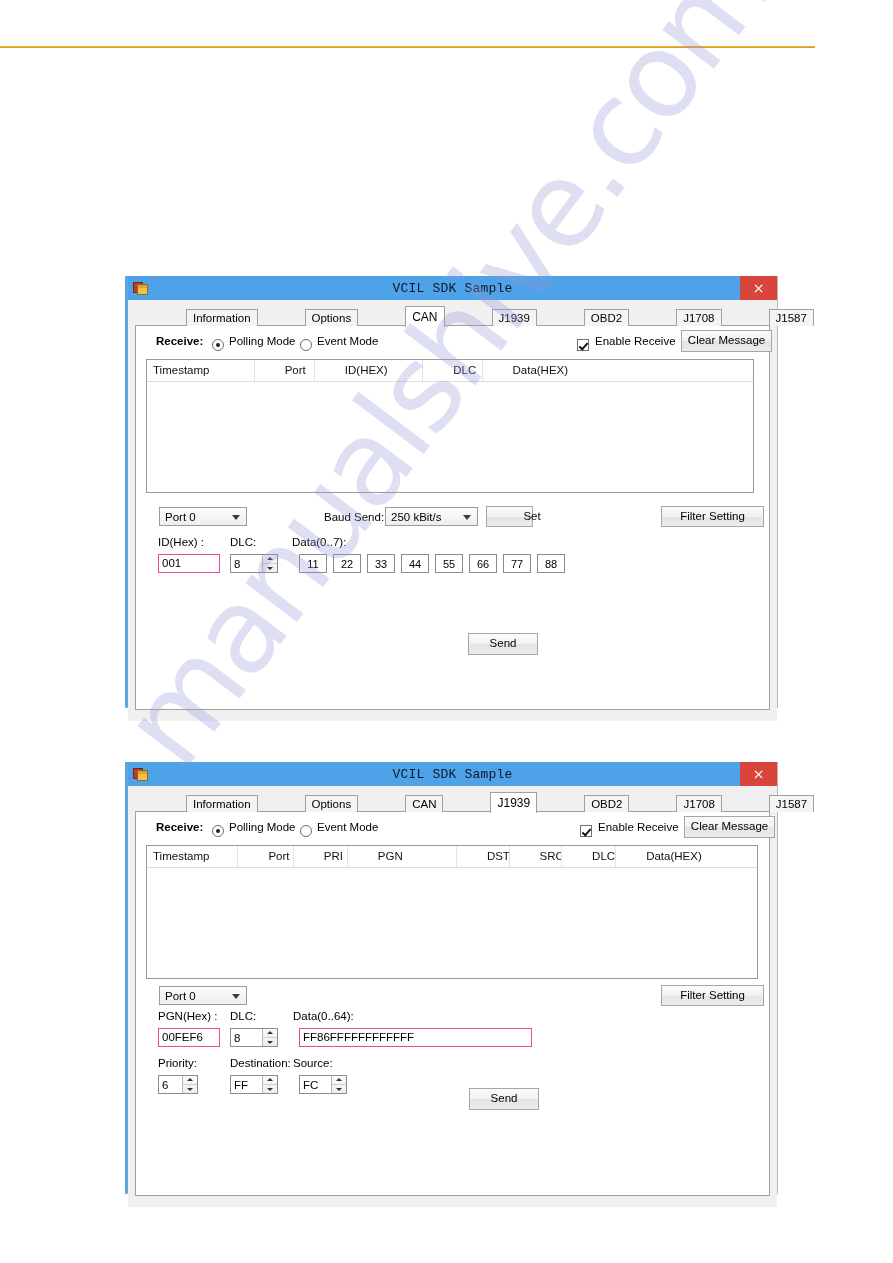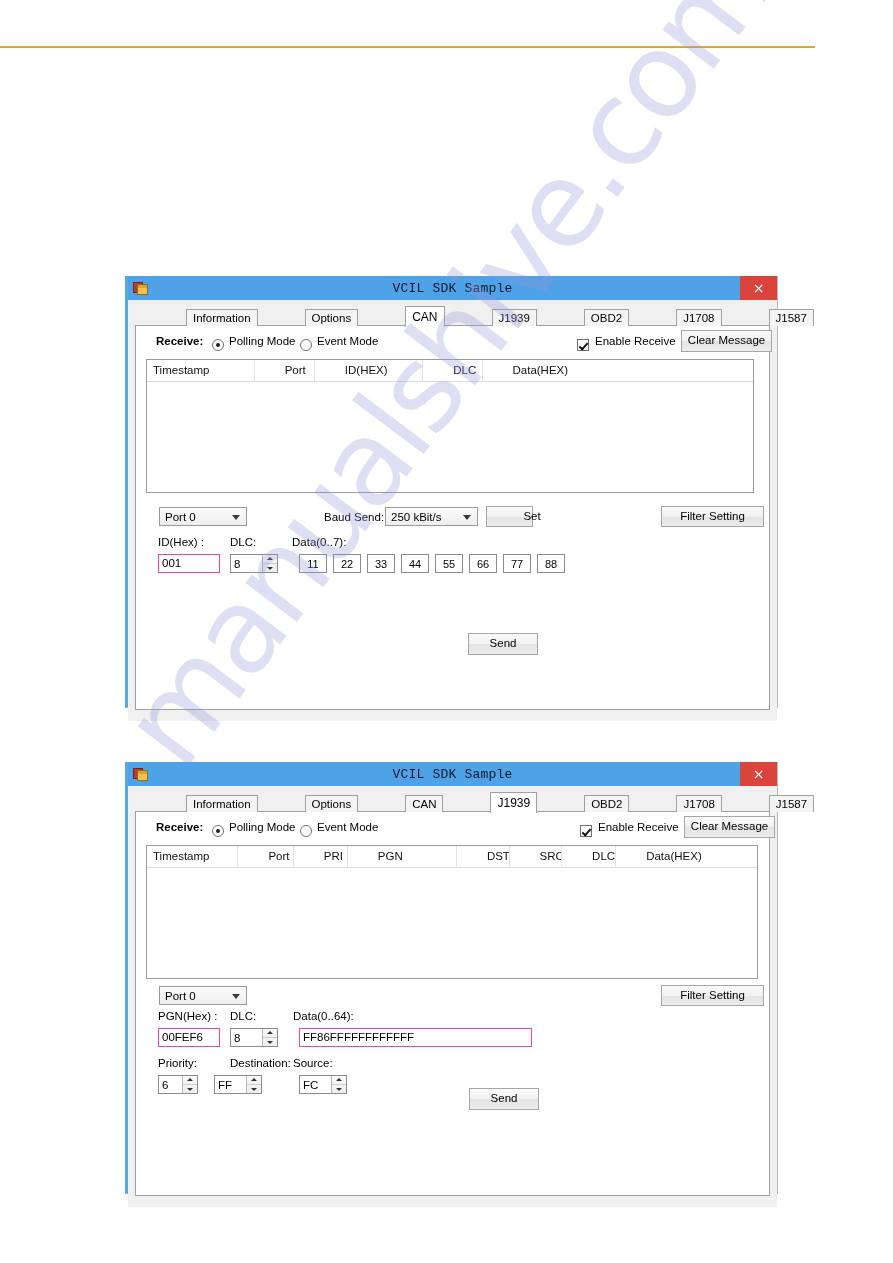--- a/index.html
+++ b/index.html
@@ -540,21 +540,21 @@
       <div class="abs lbl" style="left:157px; top:245px;">Source:</div>
 
       <div class="spinner" style="left:22px; top:263px; width:40px; height:19px;">
         <span class="val">6</span>
         <span class="updown">
           <span class="up"></span>
           <span class="dn"></span>
         </span>
       </div>
 
-      <div class="spinner" style="left:78px; top:263px; width:48px; height:19px;">
+      <div class="spinner" style="left:94px; top:263px; width:48px; height:19px;">
         <span class="val">FF</span>
         <span class="updown">
           <span class="up"></span>
           <span class="dn"></span>
         </span>
       </div>
 
       <div class="spinner" style="left:163px; top:263px; width:48px; height:19px;">
         <span class="val">FC</span>
         <span class="updown">

